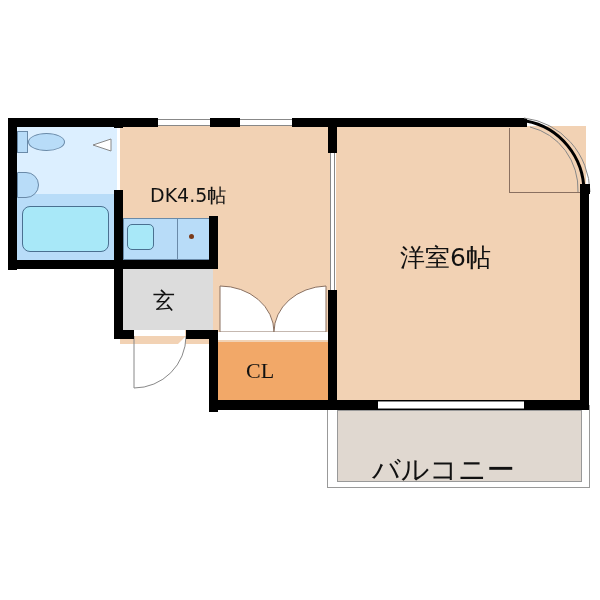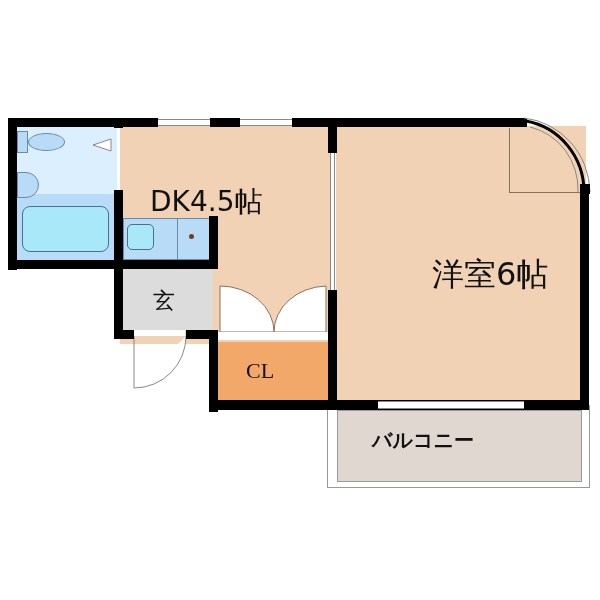--- a/index.html
+++ b/index.html
@@ -6,29 +6,29 @@
   body{width:600px;height:600px;position:relative;overflow:hidden;font-family:"DejaVu Sans","Liberation Sans",sans-serif;}
   .abs{position:absolute;box-sizing:border-box;}
   .wall{background:#000;}
   .label{position:absolute;color:#111;white-space:nowrap;}
 </style>
 </head>
 <body>
 
 <div class="abs" style="left:327px;top:405px;width:263px;height:83px;border:1px solid #999;background:#fff;"></div>
 <div class="abs" style="left:337px;top:410px;width:245px;height:72px;background:#e0d8d0;border:1px solid #999;"></div>
-<div class="label" style="left:372px;top:427px;font-size:20px;font-weight:bold;">バルコニー</div>
+<div class="label" style="left:372px;top:451px;font-size:28px;">バルコニー</div>
 
 <div class="abs" style="left:336px;top:126px;width:250px;height:278px;background:#f2d2b4;"></div>
 
 <div class="abs" style="left:509px;top:128px;width:72px;height:65px;border-left:1px solid #8a7060;border-bottom:1px solid #8a7060;"></div>
-<div class="label" style="left:400px;top:253px;font-size:32px;margin-left:32px;">洋室6帖</div>
+<div class="label" style="left:400px;top:241px;font-size:25px;">洋室6帖</div>
 
 <div class="abs" style="left:120px;top:126px;width:210px;height:218px;background:#f2d2b4;"></div>
-<div class="label" style="left:150px;top:183px;font-size:28px;">DK4.5帖</div>
+<div class="label" style="left:150px;top:183px;font-size:19px;">DK4.5帖</div>
 
 <div class="abs" style="left:17px;top:126px;width:100px;height:134px;background:#dcefff;"></div>
 <div class="abs" style="left:17px;top:194px;width:100px;height:66px;background:#b8dcf8;"></div>
 
 <div class="abs" style="left:17px;top:131px;width:11px;height:22px;background:#b8dcf8;border:1px solid #6a8aa8;"></div>
 <div class="abs" style="left:28px;top:133px;width:37px;height:18px;border-radius:50%;background:#b8dcf8;border:1px solid #6a8aa8;"></div>
 
 <div class="abs" style="left:17px;top:172px;width:22px;height:26px;border-radius:0 13px 13px 0;background:#b8dcf8;border:1px solid #6a8aa8;"></div>
 
 <div class="abs" style="left:22px;top:206px;width:87px;height:46px;border-radius:8px;background:#a8e8f8;border:1px solid #4a7090;"></div>

